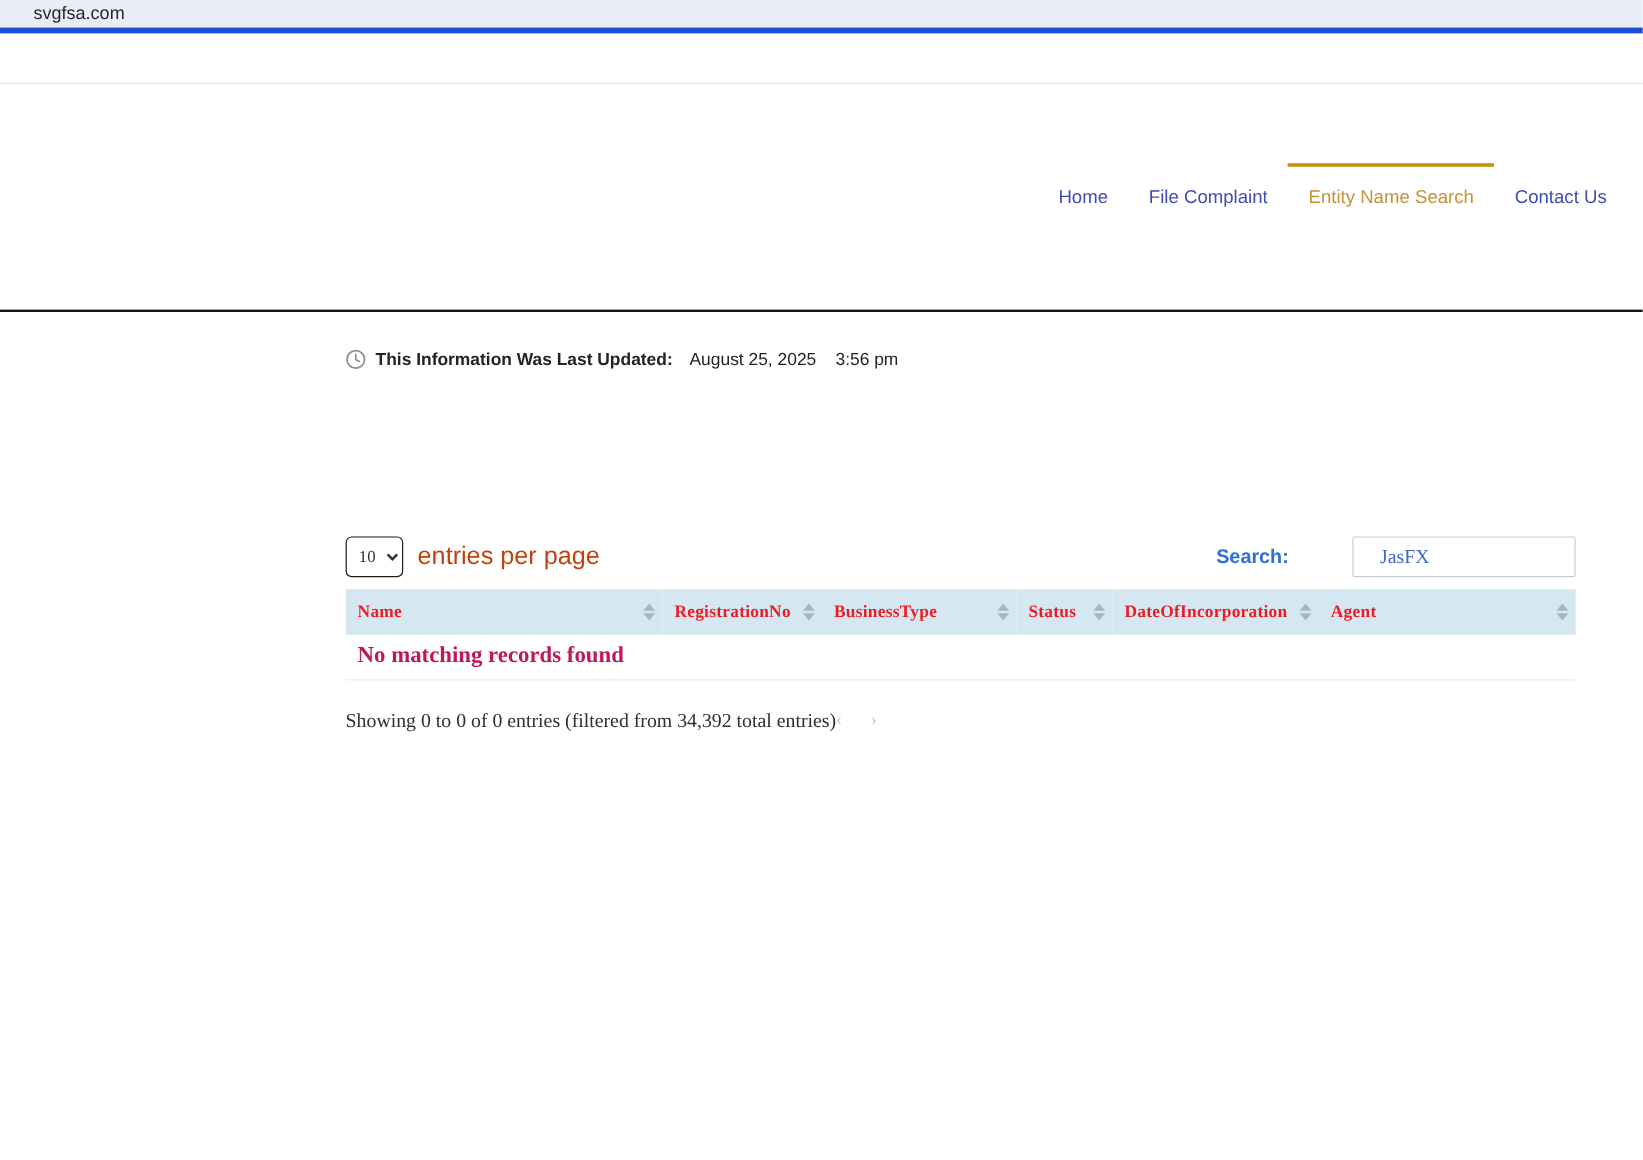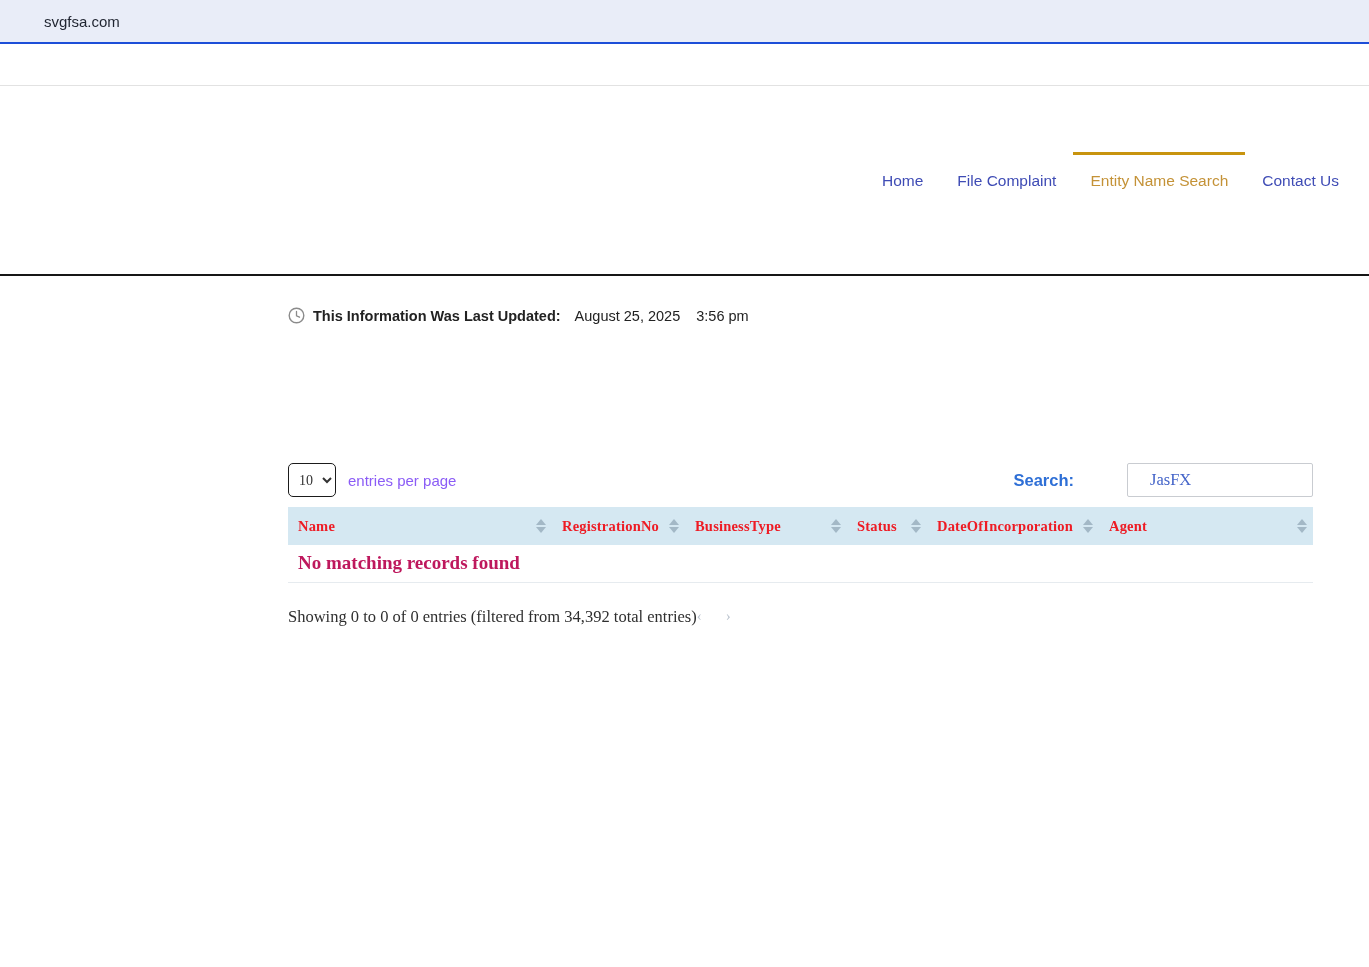--- a/index.html
+++ b/index.html
@@ -1,21 +1,21 @@
 <!DOCTYPE html>
 <html><head>
 <meta charset="utf-8">
 <style>
   * { margin: 0; padding: 0; box-sizing: border-box; }
   html, body { width: 1369px; height: 967px; overflow: hidden; background: #fff;
     font-family: "Liberation Sans", sans-serif; }
 
   
-  .topbar { height: 44px; background: #e9edf8; border-bottom: 2px solid #1d4ed8;
-    display: flex; align-items: center; padding-left: 44px; }
+  .topbar { height: 28px; background: #e9edf8; border-bottom: 5px solid #1d4ed8;
+    display: flex; align-items: center; padding-left: 28px; }
   .topbar-title { font-size: 15px; color: #1f2430; }
 
   
   .chrome-gap { height: 42px; background: #fff; border-bottom: 1px solid #e2e2e2; }
 
   
   .site-header { position: relative; height: 190px; background: #fff;
     border-bottom: 2px solid #161616; }
   .logo { position: absolute; left: 172px; top: 10px; width: 170px; text-align: center; }
   .logo svg { display: block; margin: 0 auto; }
@@ -40,21 +40,21 @@
   .updated-date { margin-left: 14px; }
   .updated-time { margin-left: 16px; }
 
   
   .controls-row { margin-top: 139px; display: flex; align-items: center;
     justify-content: space-between; }
   .page-size-wrap { display: flex; align-items: center; }
   .page-size-select { width: 48px; height: 34px; border: 1.5px solid #1b1b1b; border-radius: 5px;
     font-family: "Liberation Serif", serif; font-size: 14px; color: #333; padding-left: 6px;
     background: #fff; }
-  .entries-label { margin-left: 12px; font-size: 15px; color: #8b5cf6; }
+  .entries-label { margin-left: 12px; font-size: 21px; color: #c2410c; }
   .search-wrap { display: flex; align-items: center; gap: 44px; }
   .search-label { font-size: 16.5px; font-weight: 600; color: #2e6fd6; margin-right: 9px; }
   .search-input { width: 186px; height: 34px; border: 1px solid #c9ccd1; border-radius: 2px;
     padding: 0 22px; font-family: "Liberation Serif", serif; font-size: 16.5px; color: #4565c9;
     outline: none; }
 
   
   table.entity-table { margin-top: 10px; width: 1025px; border-collapse: collapse; }
   .entity-table thead th { background: #d5e8f2; height: 38px; padding: 0 6px 0 10px;
     text-align: left; vertical-align: middle; cursor: pointer; }

